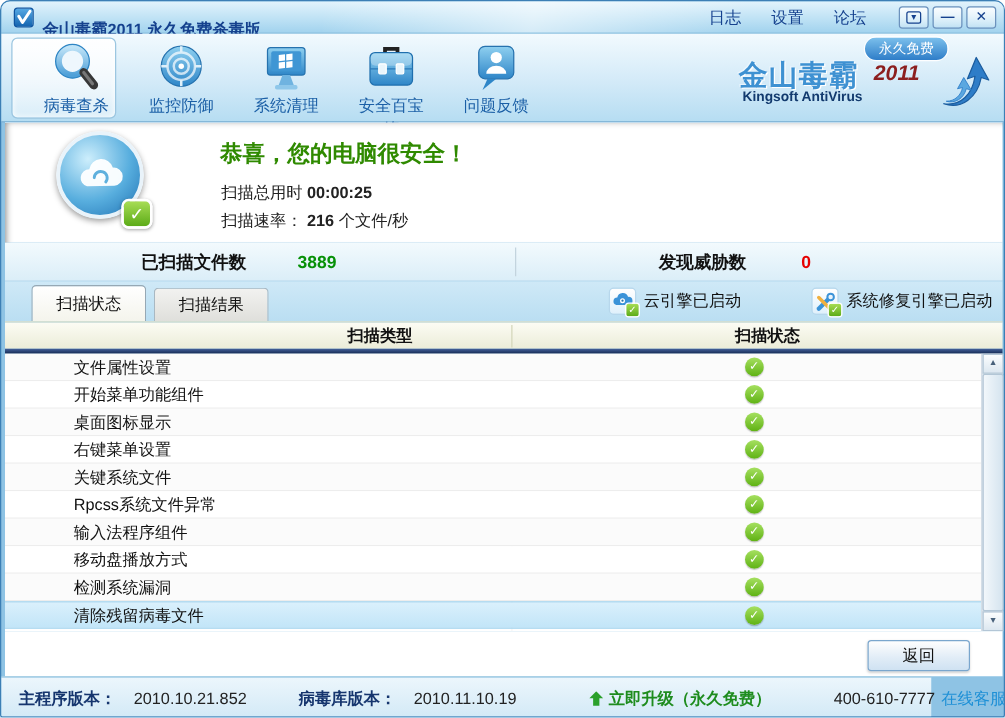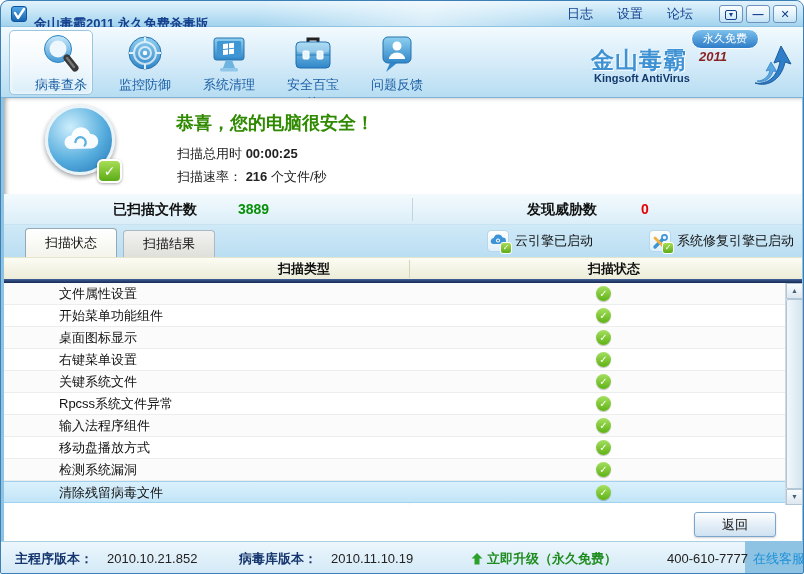--- a/index.html
+++ b/index.html
@@ -32,21 +32,21 @@
   .navbtn.active { background:linear-gradient(180deg,rgba(255,255,255,.95),rgba(255,255,255,.45));
     border:1px solid #9cc6e0; box-shadow:inset 0 0 5px #fff; }
   .navbtn svg { display:block; margin:2px auto 0; }
   .navlbl { display:block; font-size:13px; color:#1b5fa6; margin-top:-1px; }
 
   .brand { position:absolute; right:6px; top:1px; width:218px; height:68px; }
   .brandbadge { position:absolute; right:40px; top:1px; padding:1px 11px 2px; border-radius:10px;
     background:linear-gradient(180deg,#7cc0ec,#2e7dc8); border:1px solid #fdfeff; color:#fff; font-size:11px; }
   .brandname { position:absolute; left:10px; top:17px; font-size:23px; font-weight:bold; color:#3e91d2;
     text-shadow:1px 1px 0 #fff,-1px -1px 0 #eaf5fd; letter-spacing:1px; }
-  .brandyear { position:absolute; left:118px; top:21px; font-size:13px; font-weight:bold; font-style:italic; color:#8c1f1f; }
+  .brandyear { position:absolute; left:118px; top:21px; font-size:17px; font-weight:bold; font-style:italic; color:#8c1f1f; }
   .brandsub { position:absolute; left:13px; top:44px; font-size:11px; font-weight:bold; color:#123a6e; }
   .brandarrow { position:absolute; right:2px; top:12px; }
 
   
   .result { position:absolute; left:3px; top:97px; width:798px; height:96px; background:#fff;
     box-shadow:inset 4px 2px 5px -3px rgba(0,0,0,.45); }
   .cloudwrap { position:absolute; left:41px; top:7px; width:74px; height:76px; }
   .cloudring { width:70px; height:70px; border-radius:50%;
     background:radial-gradient(circle at 35% 30%, #cdeefc 0%, #58aede 55%, #1f72b4 100%);
     border:3px solid #e9f3fa; box-shadow:0 2px 5px rgba(0,0,0,.4); position:relative; overflow:hidden; }

